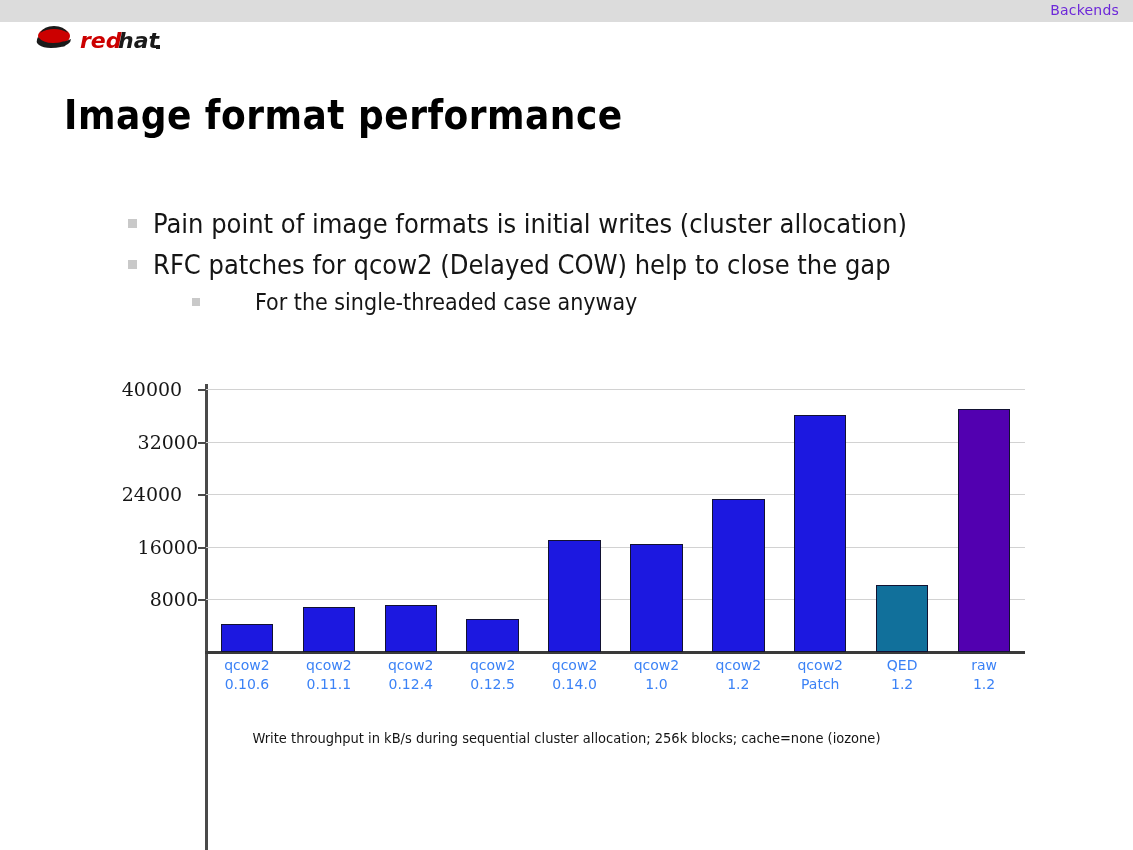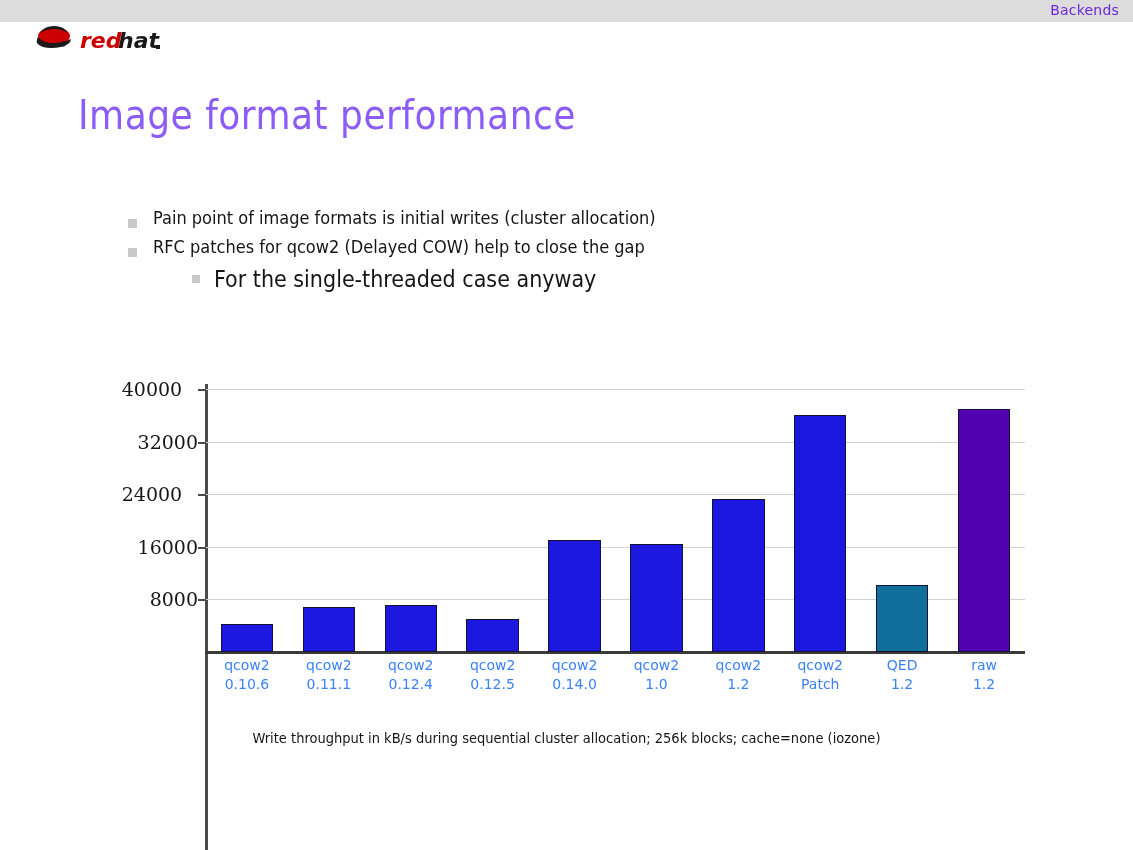--- a/index.html
+++ b/index.html
@@ -40,61 +40,62 @@
     top: 22px;
     width: 160px;
     height: 36px;
     font-style: italic;
   }
   #logo svg { display: block; }
 
   
   #slide-title {
     position: absolute;
-    left: 78px;
+    left: 64px;
     top: 92px;
     font-size: 40px;
-    font-weight: normal;
-    color: #8b5cf6;
+    font-weight: bold;
+    color: #000000;
     font-family: "DejaVu Sans Condensed", "DejaVu Sans", sans-serif;
     letter-spacing: 0.5px;
     white-space: nowrap;
   }
 
   
   #bullets {
     position: absolute;
     left: 128px;
     top: 206px;
     width: 960px;
   }
   .bullet-row {
     display: flex;
     align-items: flex-start;
     margin-bottom: 5px;
   }
   .bullet-row.level-2 {
     margin-left: 64px;
+    gap: 41px;
   }
   .bullet-marker {
     width: 9px;
     height: 9px;
     background: #c9c9c9;
     flex: 0 0 auto;
     margin-top: 13px;
     margin-right: 16px;
   }
   .bullet-row.level-2 .bullet-marker {
     width: 8px;
     height: 8px;
     margin-top: 11px;
     margin-right: 14px;
   }
   .bullet-text {
-    font-size: 18px;
+    font-size: 27px;
     color: #151515;
     line-height: 1.32;
     font-family: "DejaVu Sans Condensed", "DejaVu Sans", sans-serif;
     white-space: nowrap;
   }
   .bullet-row.level-2 .bullet-text {
     font-size: 23px;
   }
 
   

